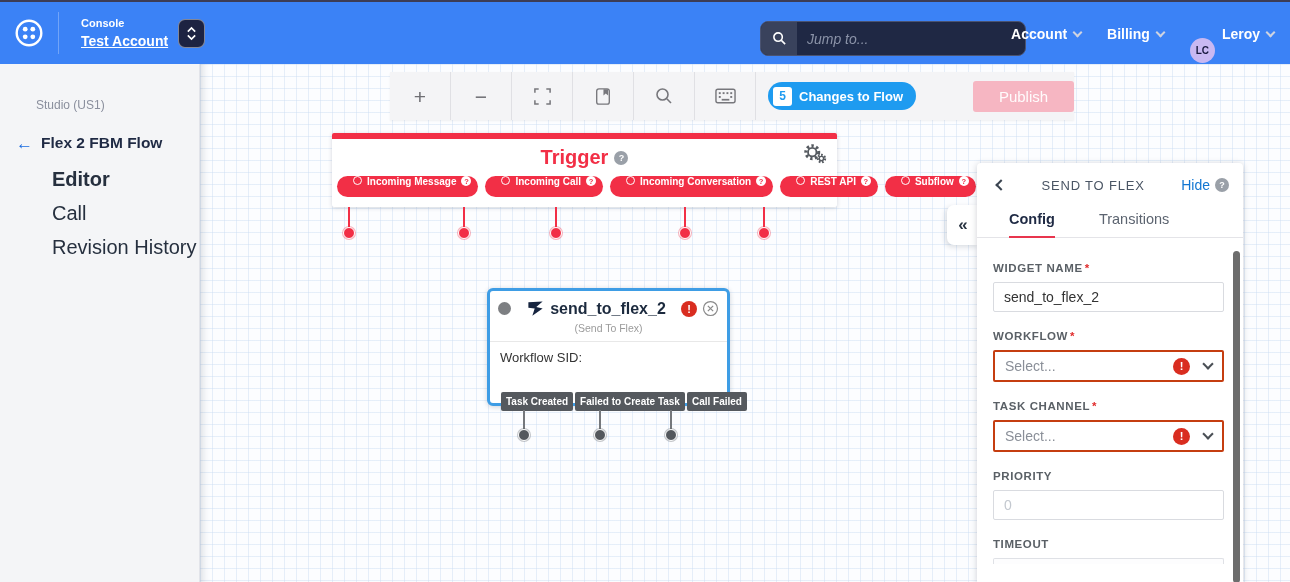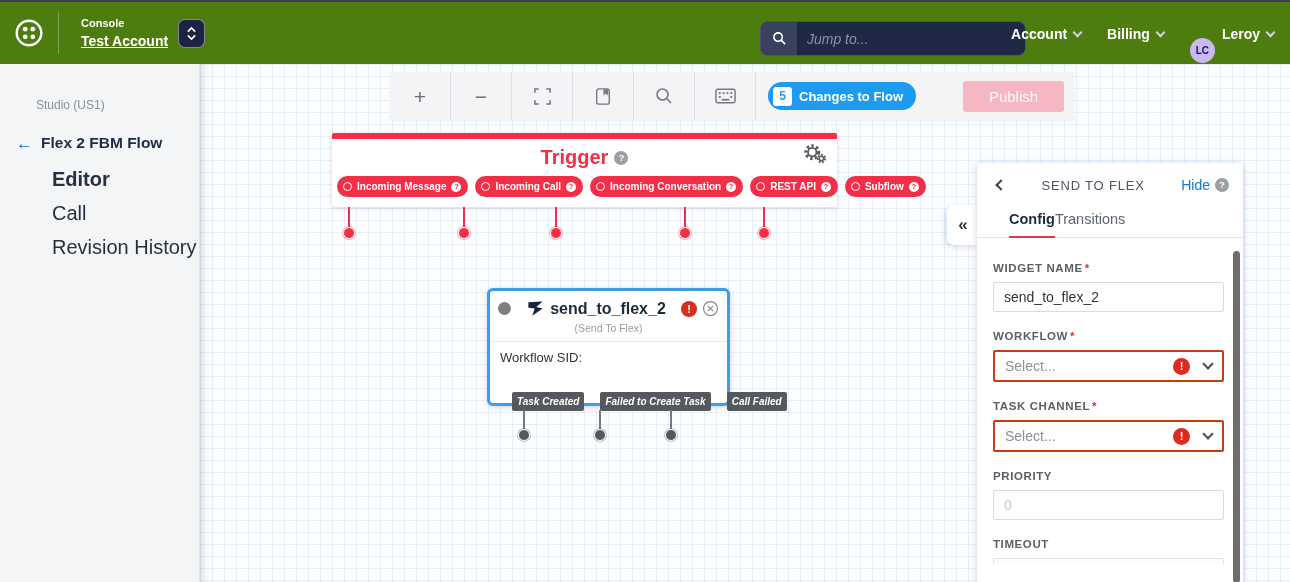--- a/index.html
+++ b/index.html
@@ -1,21 +1,21 @@
 <!DOCTYPE html>
 <html><head>
 <meta charset="utf-8">
 <style>
   * { margin:0; padding:0; box-sizing:border-box; }
   html,body { width:1290px; height:582px; }
   body { font-family:"Liberation Sans","DejaVu Sans",sans-serif; background:#fff; }
   #app { position:relative; width:1290px; height:582px; overflow:hidden; background:#fff; }
 
   
-  .navbar { position:absolute; top:0; left:0; width:1290px; height:64px; background:#4d7c0f;
+  .navbar { position:absolute; top:0; left:0; width:1290px; height:64px; background:#3b82f6;
             display:flex; align-items:center; border-top:2px solid #3c3c55; }
   .nav-logo { width:58px; display:flex; justify-content:center; align-items:center; }
   .nav-divider { width:1px; height:42px; background:rgba(255,255,255,.28); }
   .nav-account { margin-left:22px; display:flex; align-items:center; gap:10px; }
   .nav-product { color:#fff; font-size:11px; font-weight:700; margin-bottom:4px; }
   .nav-account-name { color:#fff; font-size:14px; font-weight:700; text-decoration:underline; cursor:pointer; }
   .nav-switcher { width:27px; height:29px; border:1px solid rgba(255,255,255,.45); background:#1d2342;
                   border-radius:7px; display:flex; align-items:center; justify-content:center; cursor:pointer; }
   .nav-search { position:absolute; left:760px; top:19px; width:266px; height:35px; display:flex;
                 border:1px solid #4a5371; border-radius:8px; overflow:hidden; background:#1f2844; }
@@ -57,36 +57,36 @@
   .fl-toolbar { position:absolute; left:190px; top:8px; width:684px; height:48px; background:#f4f4f6;
                 display:flex; align-items:center; box-shadow:0 1px 2px rgba(0,0,0,.06); }
   .tb-btn { width:61px; height:48px; display:flex; align-items:center; justify-content:center;
             border-right:1px solid #e0e0e4; cursor:pointer; color:#6f6f74; font-size:20px; }
   .tb-glyph { font-size:21px; color:#6f6f74; line-height:1; }
   .changes-pill { margin-left:12px; height:28px; border-radius:15px; background:#1e9bf0; border:0;
                   display:flex; align-items:center; gap:7px; padding:0 13px 0 5px; cursor:pointer; }
   .changes-badge { width:19px; height:19px; background:#fff; color:#1e9bf0; border-radius:3px;
                    font-size:12px; font-weight:700; display:flex; align-items:center; justify-content:center; }
   .changes-label { color:#fff; font-size:13px; font-weight:600; }
-  .publish-btn { margin-left:auto; margin-right:10px; width:101px; height:31px; background:#f6b6c2;
+  .publish-btn { margin-left:auto; width:101px; height:31px; background:#f6b6c2;
                  border:0; border-radius:3px; color:rgba(255,255,255,.95); font-size:15px;
                  font-family:inherit; cursor:default; }
 
   
   .trigger-card { position:absolute; left:132px; top:69px; width:505px; height:74px; background:#fff;
                   border-radius:2px; box-shadow:0 1px 4px rgba(30,40,60,.18); }
   .trigger-topbar { height:6px; background:#f22f46; border-radius:2px 2px 0 0; }
   .trigger-head { position:relative; display:flex; justify-content:center; align-items:center; gap:6px; padding-top:7px; }
   .trigger-title { color:#f22f46; font-size:20px; font-weight:700; }
   .help-dot { width:14px; height:14px; border-radius:50%; background:#9aa0a8; color:#fff; font-size:9px;
               font-weight:700; display:flex; align-items:center; justify-content:center; }
   .trigger-gear { position:absolute; right:10px; top:4px; cursor:pointer; }
   .trigger-pills { display:flex; gap:7px; padding:7px 0 0 5px; }
-  .t-pill { height:21px; background:#f22f46; border-radius:11px; display:inline-flex; align-items:center;
-            gap:5px; padding:0 7px 0 6px; cursor:pointer; }
+  .t-pill { height:21px; background:#f22f46; border-radius:11px; display:inline-flex; align-items:flex-start;
+            gap:5px; padding:0 7px 0 16px; cursor:pointer; }
   .t-pill-circle { width:9px; height:9px; border:1.5px solid #fff; border-radius:50%; }
   .t-pill-label { color:#fff; font-size:10px; font-weight:700; white-space:nowrap; }
   .t-pill-help { width:10px; height:10px; background:#fff; color:#f22f46; border-radius:50%;
                  font-size:7.5px; font-weight:700; display:flex; align-items:center; justify-content:center; }
   .t-conn { position:absolute; top:74px; width:2px; height:21px; background:#f22f46; }
   .t-conn::after { content:""; position:absolute; left:-5px; bottom:-11px; width:10px; height:10px;
                    background:#f22f46; border:1.5px solid #fff; border-radius:50%;
                    box-shadow:0 0 0 1px rgba(242,47,70,.35); }
 
   
@@ -94,41 +94,41 @@
                  border:3px solid #3e9de5; border-radius:6px; box-shadow:0 1px 5px rgba(30,40,60,.2); }
   .widget-head { display:flex; align-items:center; padding:8px 8px 0 8px; gap:5px; }
   .widget-in-dot { width:13px; height:13px; border-radius:50%; background:#7d7f82; }
   .widget-title-grp { display:flex; align-items:center; gap:5px; margin:0 auto; }
   .widget-title { color:#1c2a3e; font-size:16px; font-weight:700; }
   .err-badge { width:16px; height:16px; border-radius:50%; background:#d92d20; color:#fff; font-size:11px;
                font-weight:700; display:flex; align-items:center; justify-content:center; }
   .widget-subtitle { text-align:center; color:#9b9b9b; font-size:10.5px; margin-top:4px;
                      padding-bottom:7px; border-bottom:1px solid #e8e8e8; }
   .widget-body { padding:8px 10px; color:#333; font-size:13px; }
-  .widget-tags { position:absolute; left:22px; bottom:-8px; display:flex; gap:16px;font-style:italic; }
+  .widget-tags { position:absolute; left:11px; bottom:-8px; display:flex; gap:2px; }
   .w-tag { background:#55595e; color:#fff; font-size:10px; font-weight:700; padding:4px 5px;
            border-radius:2px; white-space:nowrap; }
   .w-conn { position:absolute; top:119px; width:2px; height:20px; background:#75787c; }
   .w-conn::after { content:""; position:absolute; left:-5px; bottom:-11px; width:10px; height:10px;
                    background:#54585d; border:1.5px solid #fff; border-radius:50%;
                    box-shadow:0 0 0 1px rgba(90,95,100,.35); }
 
   
   .collapse-tab { position:absolute; left:747px; top:141px; width:32px; height:40px; background:#fff;
                   border-radius:7px 0 0 7px; box-shadow:-2px 2px 5px rgba(30,40,60,.15);
                   display:flex; align-items:center; justify-content:center; font-size:17px; color:#2a3442;
                   cursor:pointer; font-weight:600; }
   .panel { position:absolute; left:777px; top:99px; width:266px; height:420px; background:#fff;
            border-radius:4px 4px 0 0; box-shadow:0 1px 6px rgba(30,40,60,.22); overflow:hidden; }
   .panel-header { display:flex; align-items:center; padding:14px 14px 6px 20px; }
   .panel-back { width:8px; height:8px; border-left:2px solid #3a4450; border-bottom:2px solid #3a4450;
                 transform:rotate(45deg); cursor:pointer; }
   .panel-title { flex:1; text-align:center; color:#4a5564; font-size:13px; letter-spacing:.8px; }
   .panel-hide { color:#1276d2; font-size:14px; cursor:pointer; margin-right:5px; }
-  .panel-tabs { display:flex; padding:12px 0 0 32px; border-bottom:1px solid #e4e4e8; }
+  .panel-tabs { display:flex; gap:44px; padding:12px 0 0 32px; border-bottom:1px solid #e4e4e8; }
   .p-tab { padding-bottom:9px; font-size:14.5px; cursor:pointer; }
   .p-tab.active { color:#1f2a44; font-weight:700; border-bottom:2px solid #e8354e; margin-bottom:-1px; }
   .p-tab.inactive { color:#5c6470; }
   .panel-body { padding:24px 19px 0 16px; }
   .f-label { color:#5a6066; font-size:11.5px; font-weight:600; letter-spacing:.6px; margin-bottom:8px; }
   .f-label .req { color:#e02b2b; margin-left:2px; }
   .f-input { width:100%; height:30px; border:1px solid #d9dbe0; border-radius:2px; background:#fff;
              font-size:14px; color:#333; padding:0 10px; font-family:inherit; outline:none; }
   .f-input::placeholder { color:#c3c8cf; }
   .f-gap { height:18px; }

